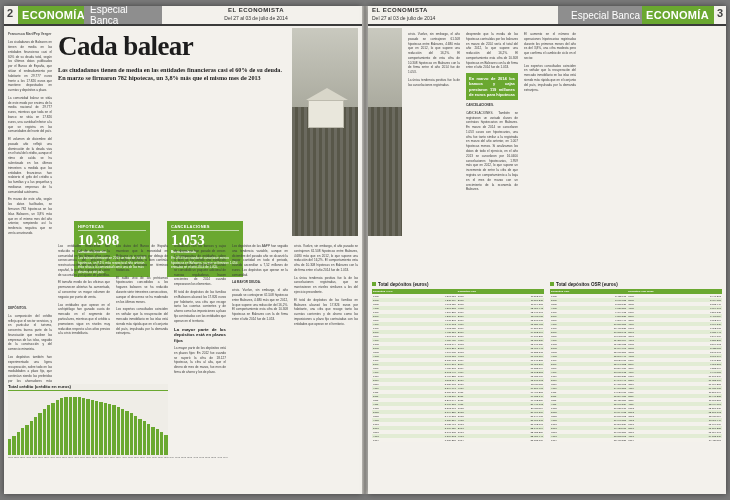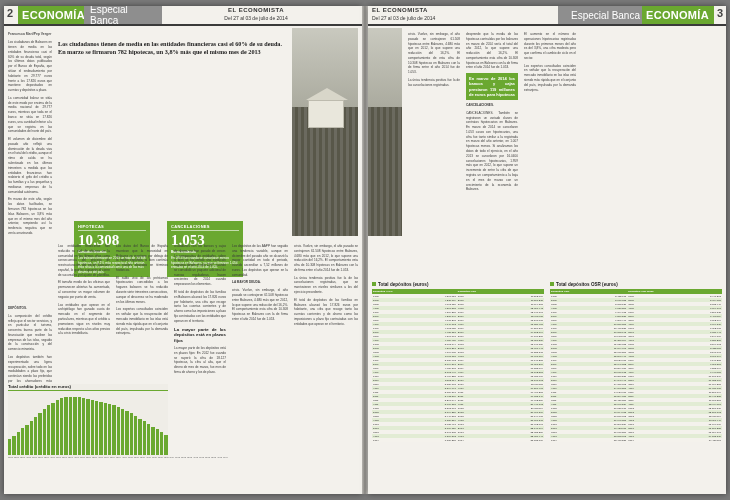--- a/index.html
+++ b/index.html
@@ -78,20 +78,21 @@
 
     <div class="col" style="left:4px;top:26px;width:44px;">
       <div class="byline">Francesca Mari/Pep Verger</div>
       <p>Los ciudadanos de Baleares en tienen de media en las entidades financieras casi el 60% de su deuda total, según los últimos datos publicados por el Banco de España, que sitúan el endeudamiento por habitante en 29.777 euros frente a los 17.826 euros que mantiene depositados en cuentas y depósitos a plazo.</p>
       <p>La comunidad balear se sitúa de este modo por encima de la media nacional de 29.777 euros, mientras que toda en el banco se sitúa en 17.826 euros, una cantidad inferior a la que se registra en las comunidades del norte del país.</p>
       <p>El volumen de diciembre del pasado año reflejó una disminución de la deuda viva en el total del crédito, aunque el ritmo de caída se ha ralentizado en los últimos trimestres a medida que las entidades financieras han reabierto el grifo del crédito a las familias y a las pequeñas y medianas empresas de la comunidad autónoma.</p>
       <p>En marzo de este año, según los datos facilitados, se firmaron 782 hipotecas en las Islas Baleares, un 3,8% más que en el mismo mes del año anterior, rompiendo así la tendencia negativa que se venía arrastrando.</p>
     </div>
 
     <div style="position:absolute;left:54px;top:28px;width:230px;">
+      <div class="headline">Cada balear</div>
       <div class="deck">Los ciudadanos tienen de media en las entidades financieras casi el 60% de su deuda. En marzo se firmaron 782 hipotecas, un 3,8% más que el mismo mes de 2013</div>
     </div>
 
     <div class="photo" style="left:288px;top:22px;width:66px;height:208px;">
       <div class="sky"></div>
       <div class="coins"></div>
       <div class="roof" style="left:14px;top:60px;"></div>
       <div class="house" style="left:16px;top:72px;"></div>
     </div>
 

